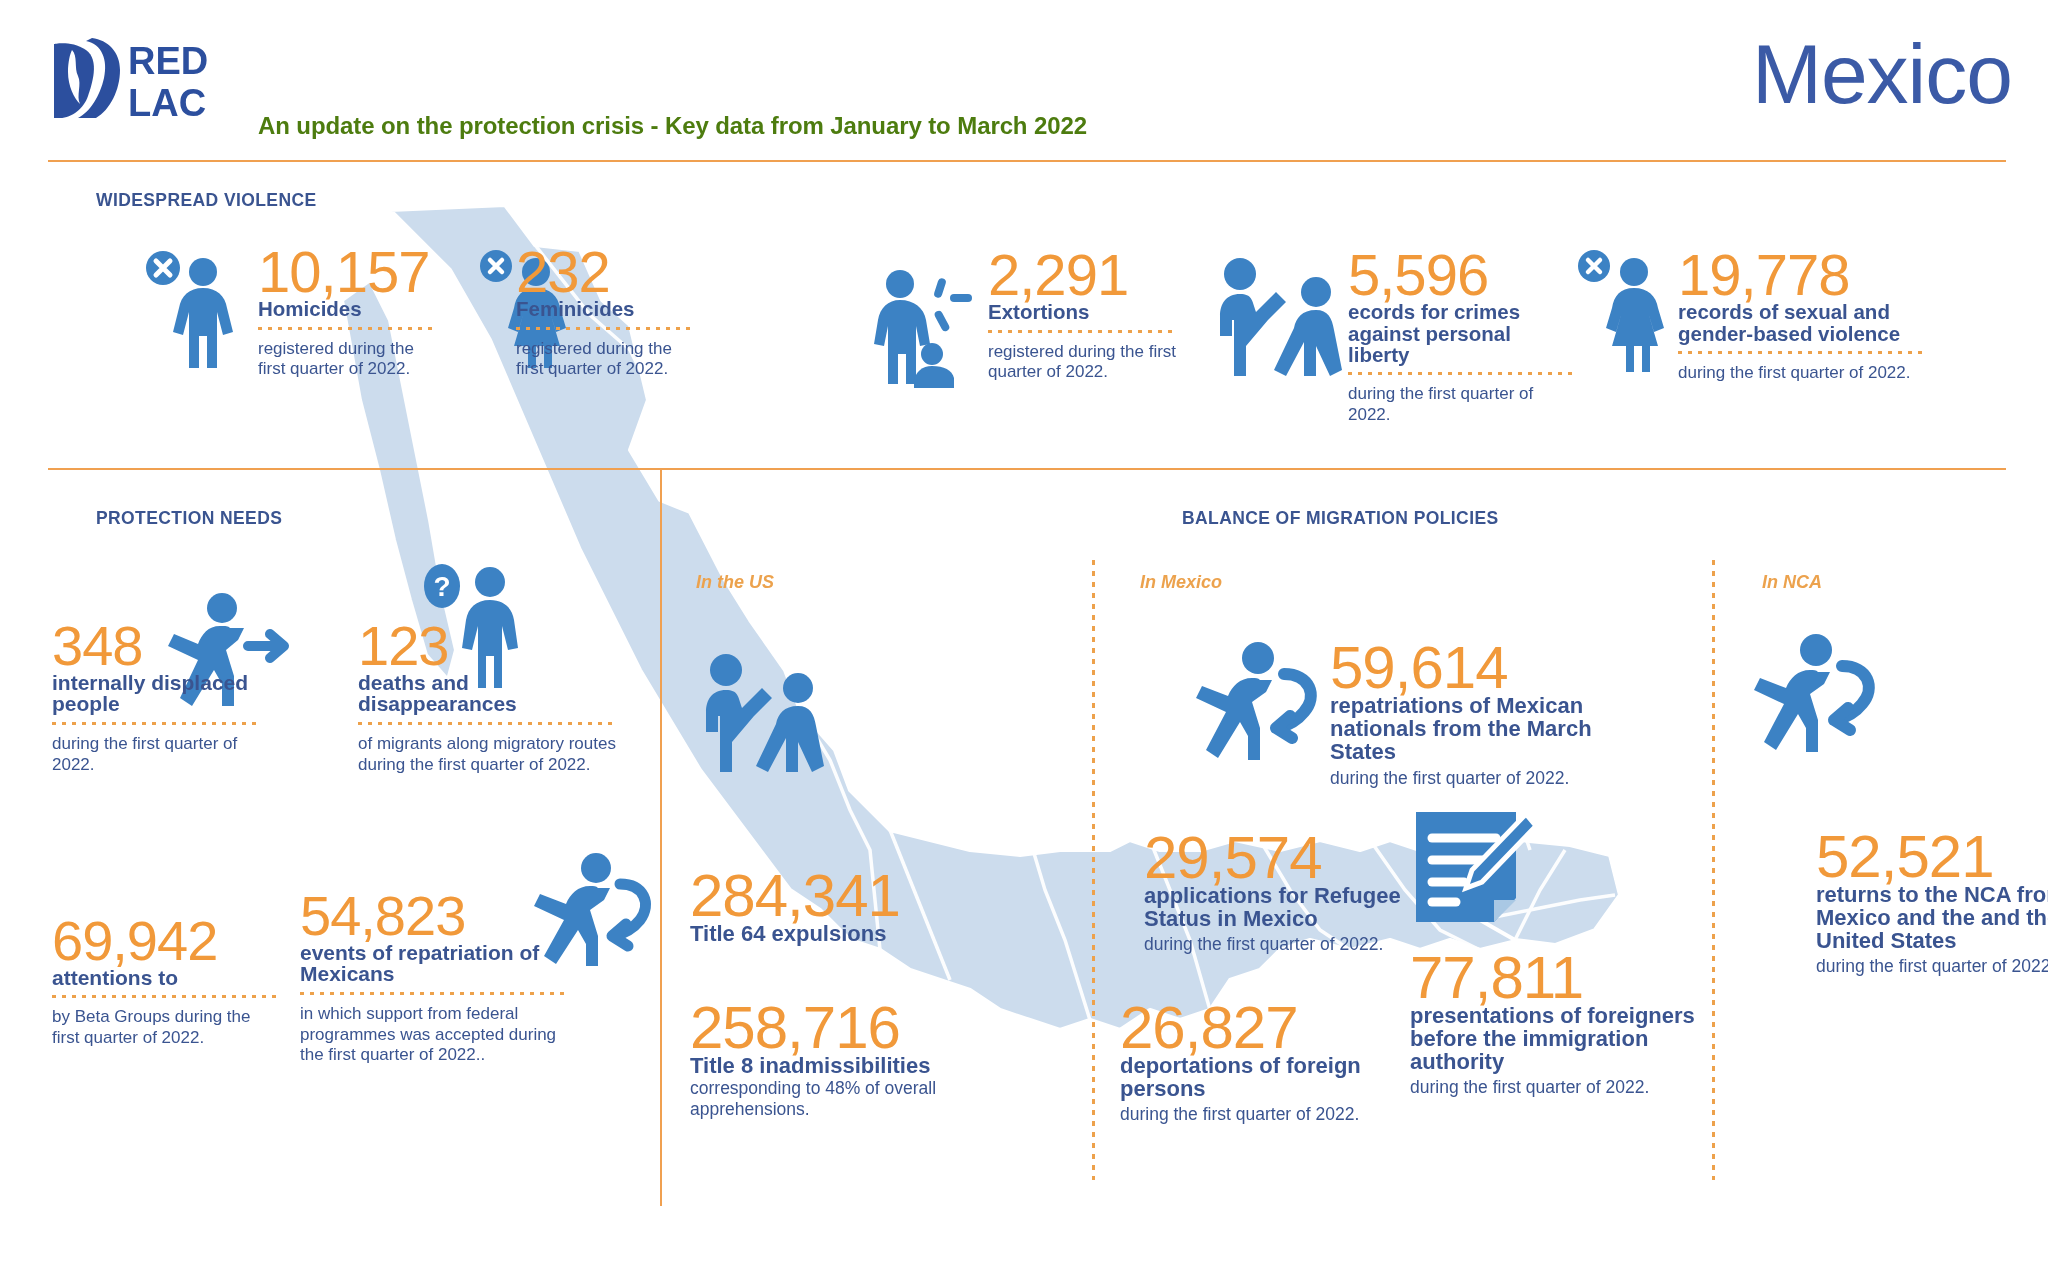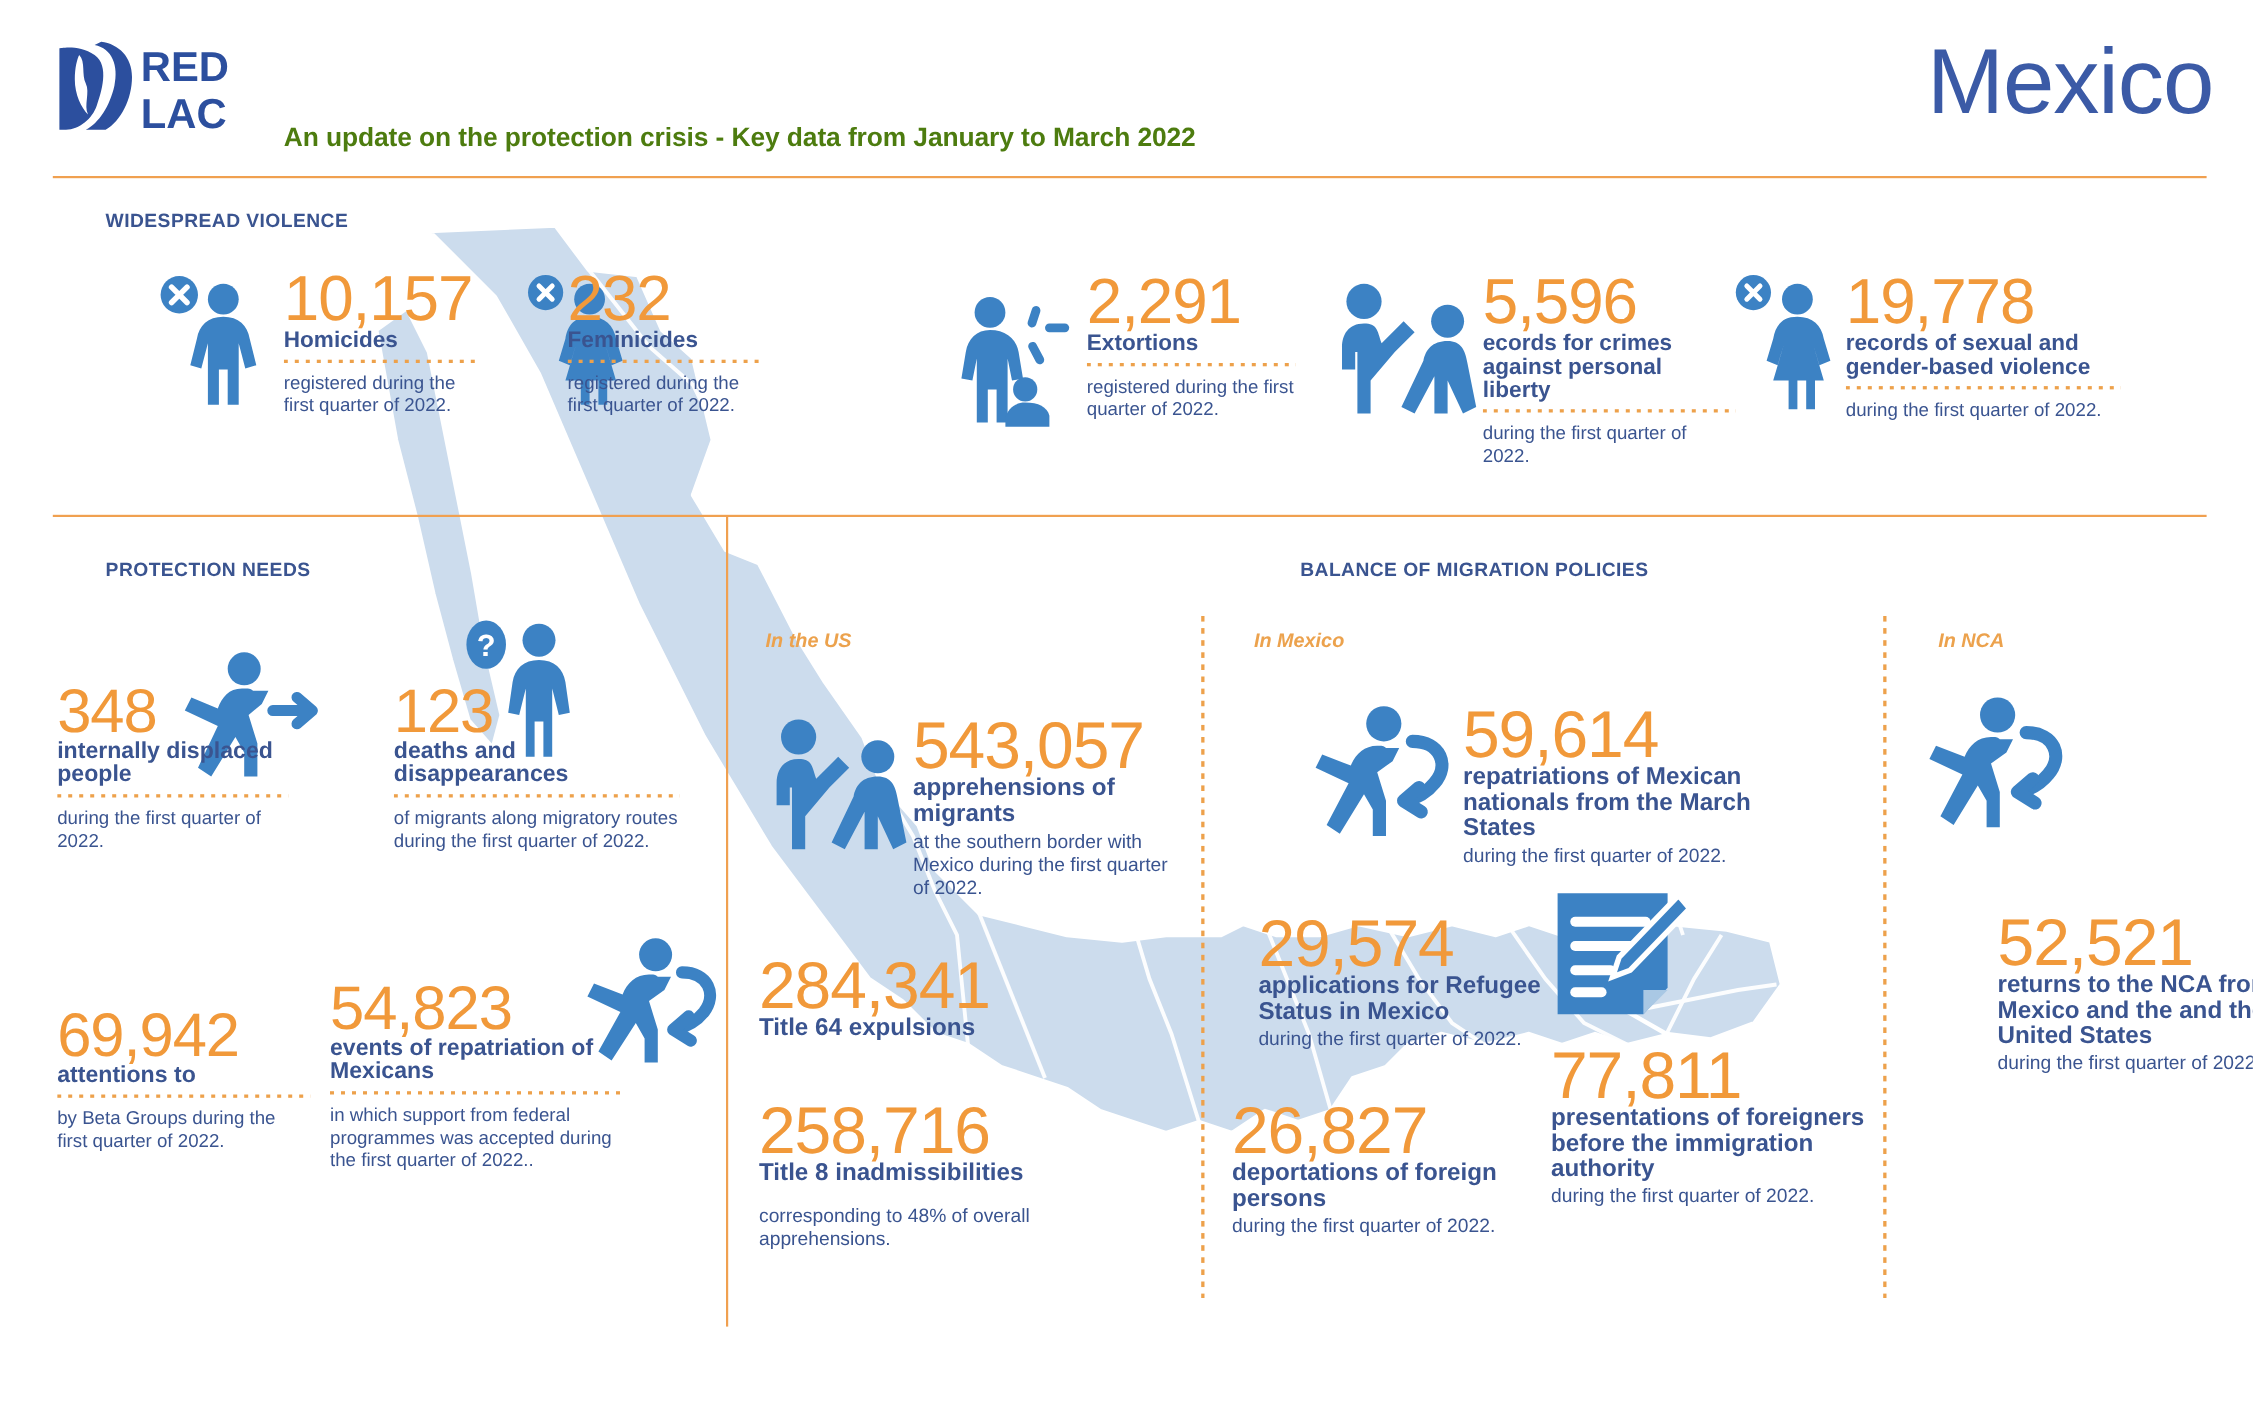--- a/index.html
+++ b/index.html
@@ -302,35 +302,30 @@
   </div>
 
   <svg class="icon" style="left:700px;top:648px;width:130px;height:130px;" viewBox="0 0 130 130">
     <circle cx="26" cy="22" r="16" fill="#3c82c4"></circle>
     <path d="M26,42 C12,42 6,52 6,64 L6,84 L18,84 L18,68 L20,68 L20,124 L32,124 L32,94
              L54,68 L72,50 L62,40 L42,60 C38,48 38,42 26,42 Z" fill="#3c82c4"></path>
     <circle cx="98" cy="40" r="15" fill="#3c82c4"></circle>
     <path d="M98,58 C84,58 78,66 76,76 L56,118 L68,124 L86,90 L86,124 L98,124 L98,94
              L112,124 L124,118 L116,78 C114,66 110,58 98,58 Z" fill="#3c82c4"></path>
   </svg>
-  <div class="stat big" style="left:830px;top:650px;width:250px;">
-    <div class="num">543,057</div>
-    <div class="lab">apprehensions of migrants</div>
-    <div class="sub" style="margin-top:4px;">at the southern border with Mexico during the first quarter of 2022.</div>
-  </div>
 
   <div class="stat big" style="left:690px;top:868px;width:270px;">
     <div class="num">284,341</div>
     <div class="lab">Title 64 expulsions</div>
   </div>
 
   <div class="stat big" style="left:690px;top:1000px;width:280px;">
     <div class="num">258,716</div>
     <div class="lab">Title 8 inadmissibilities</div>
-    <div class="sub" style="margin-top:17px;">corresponding to 48% of overall apprehensions.</div>
+    <div class="sub" style="margin-top:0;">corresponding to 48% of overall apprehensions.</div>
   </div>
 
   <svg class="icon" style="left:1190px;top:640px;width:135px;height:125px;" viewBox="0 0 135 125">
     <circle cx="68" cy="18" r="16" fill="#3c82c4"></circle>
     <path d="M62,38 C50,38 42,46 38,56 L12,46 L6,58 L36,72 L16,110 L28,118 L50,82
              L58,96 L58,120 L70,120 L70,88 L62,62 L76,52 L82,40 L70,40 C68,38 66,38 62,38 Z" fill="#3c82c4"></path>
     <path d="M94,34 C120,34 128,56 114,72 C106,82 96,86 88,88" stroke="#3c82c4" stroke-width="12" fill="none" stroke-linecap="round"></path>
     <path d="M100,76 L86,88 L102,98" stroke="#3c82c4" stroke-width="12" fill="none" stroke-linecap="round" stroke-linejoin="round"></path>
   </svg>
   <div class="stat big" style="left:1330px;top:640px;width:270px;">

